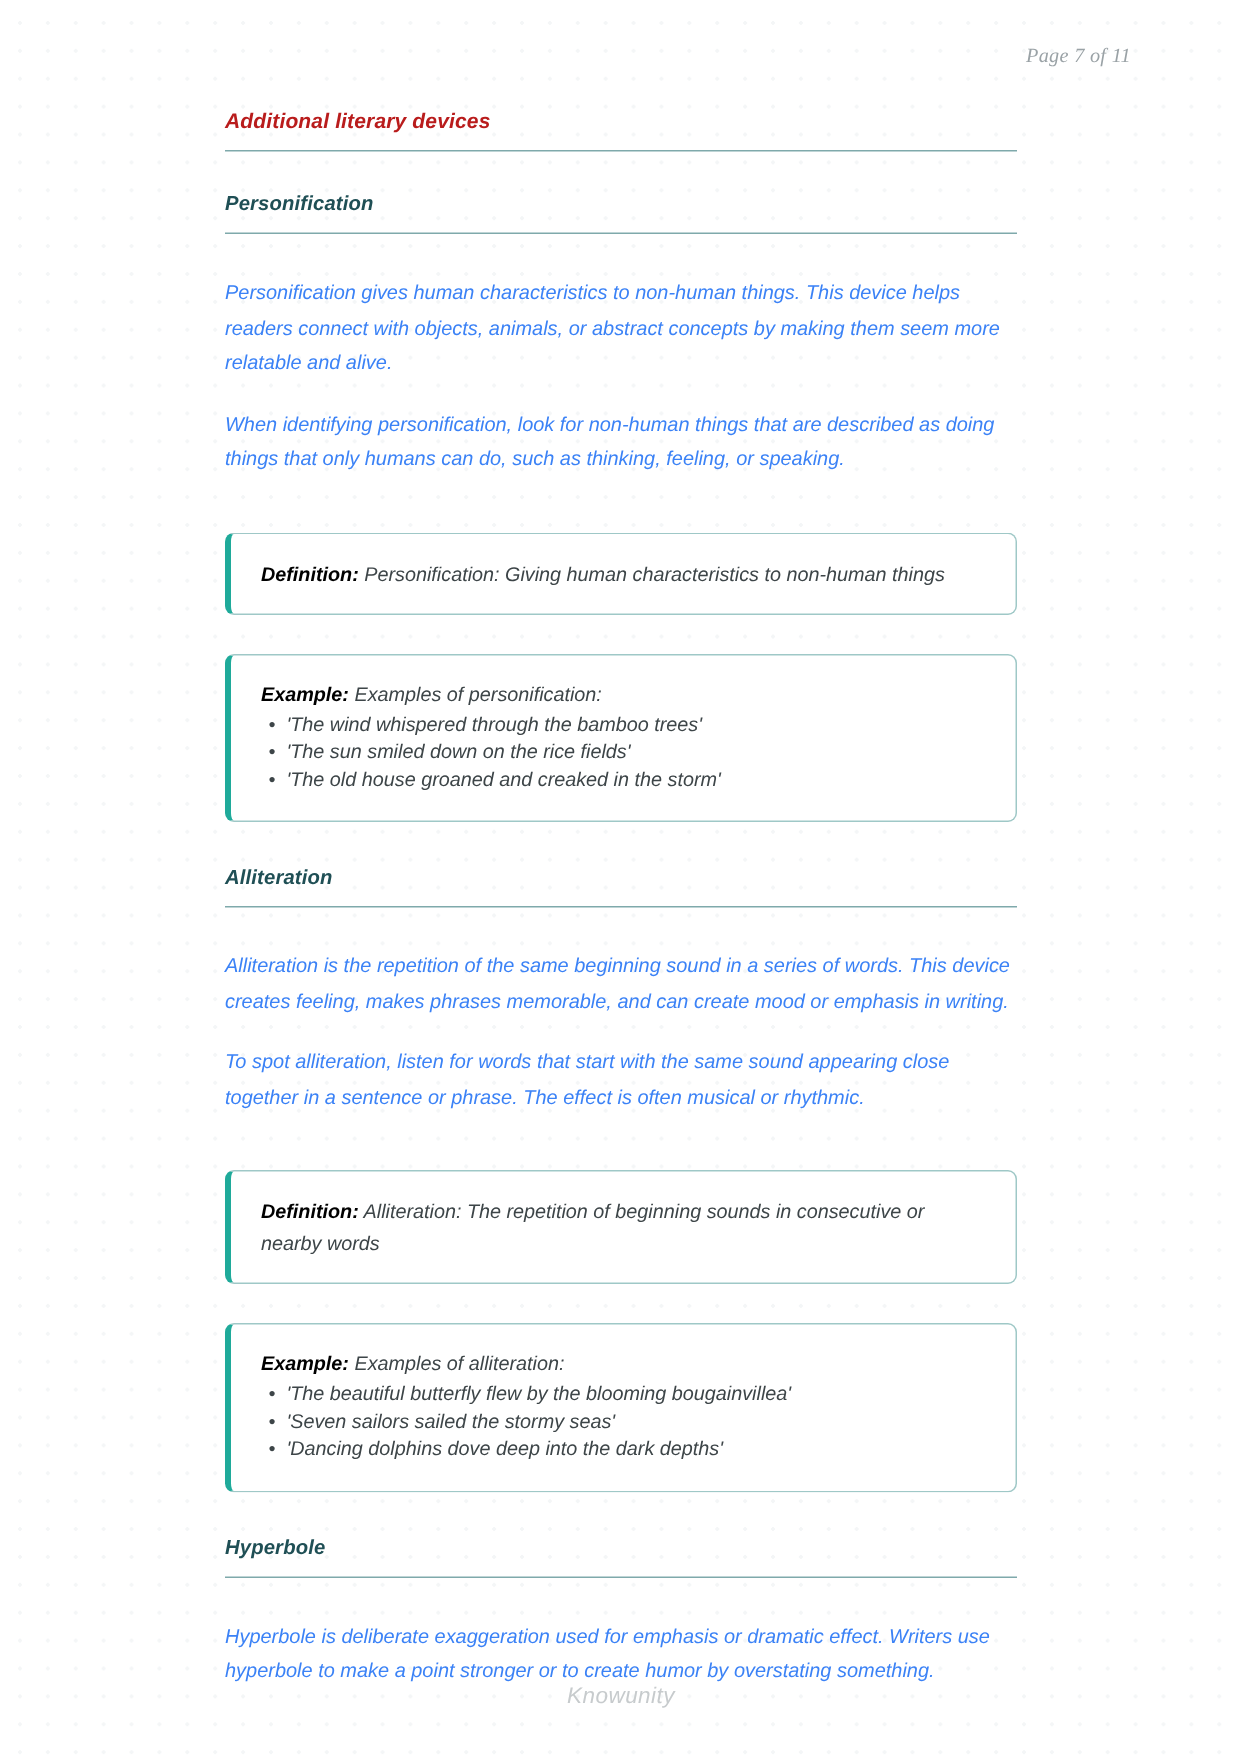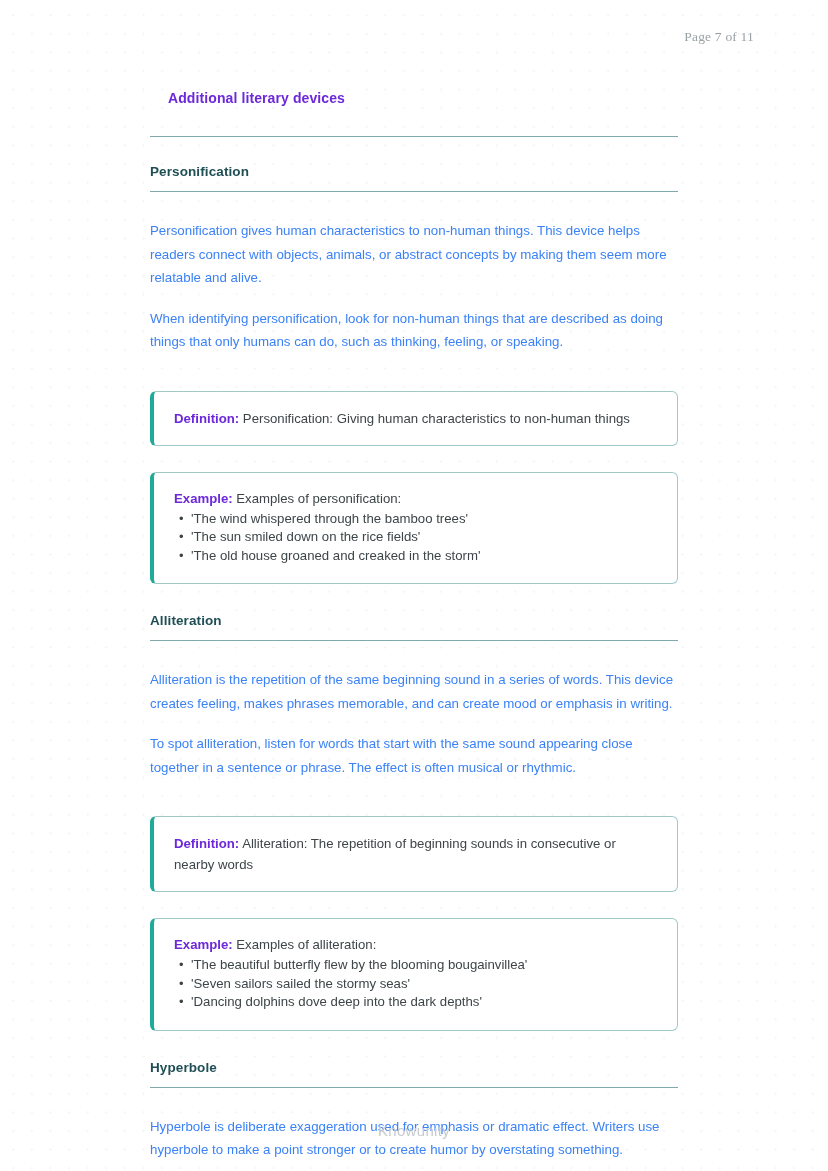--- a/index.html
+++ b/index.html
@@ -23,41 +23,42 @@
     background-position: 4px 6px;
     pointer-events: none;
     z-index: 0;
   }
   .page {
     position: relative;
     z-index: 1;
     width: 828px;
     height: 1003px;
     box-sizing: border-box;
+    font-style: italic;
   }
   .page-number {
     position: absolute;
     top: 29px;
     right: 74px;
     font-family: "Liberation Serif", serif;
     font-size: 13.5px;
     color: #9aa2a6;
     letter-spacing: 0.2px;
   }
   .content {
     position: absolute;
     left: 150px;
     top: 72px;
     width: 528px;
   }
   h1.section-title {
     font-size: 14px;
     font-weight: bold;
-    color: #6d28d9;
-    margin: 18px;
+    color: #b91c1c;
+    margin: 0;
     padding: 0 0 12px 0;
     letter-spacing: 0.1px;
   }
   h2.sub-title {
     font-size: 13.5px;
     font-weight: bold;
     color: #1f4f55;
     margin: 0;
     padding: 0 0 12px 0;
     letter-spacing: 0.1px;
@@ -88,21 +89,21 @@
     padding: 16px 20px 16px 20px;
     margin: 0;
   }
   .callout-text {
     font-size: 13.2px;
     line-height: 21px;
     color: #3d4548;
   }
   .callout-label {
     font-weight: bold;
-    color: #6d28d9;
+    color: #000000;
     text-align: center;
   }
   .callout ul {
     list-style: none;
     margin: 2px;
     padding: 0;
   }
   .callout ul li {
     font-size: 13.2px;
     line-height: 18.5px;

